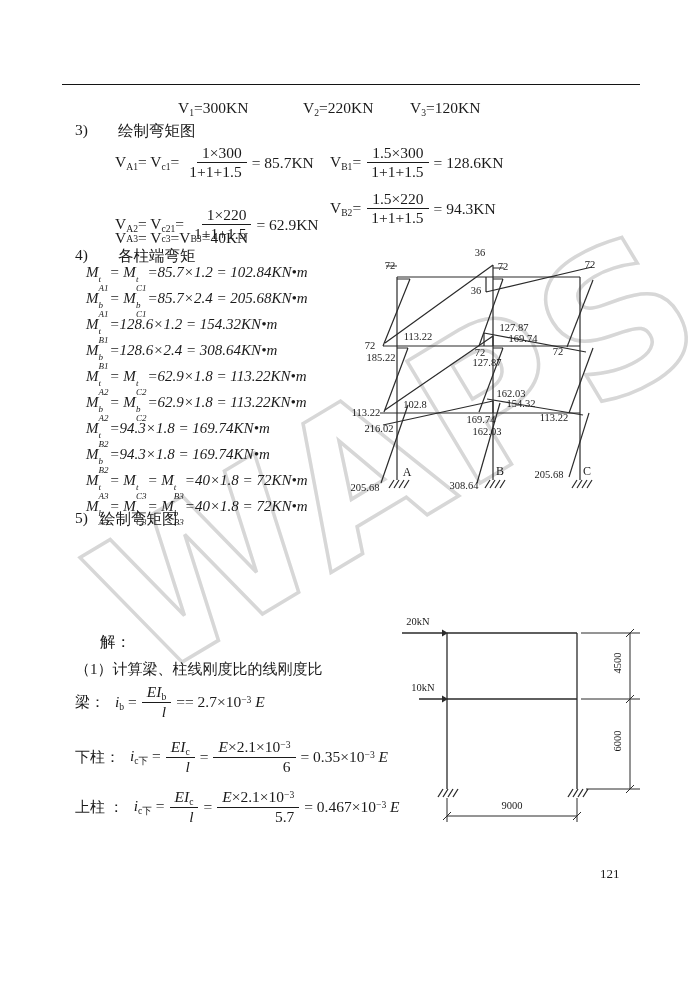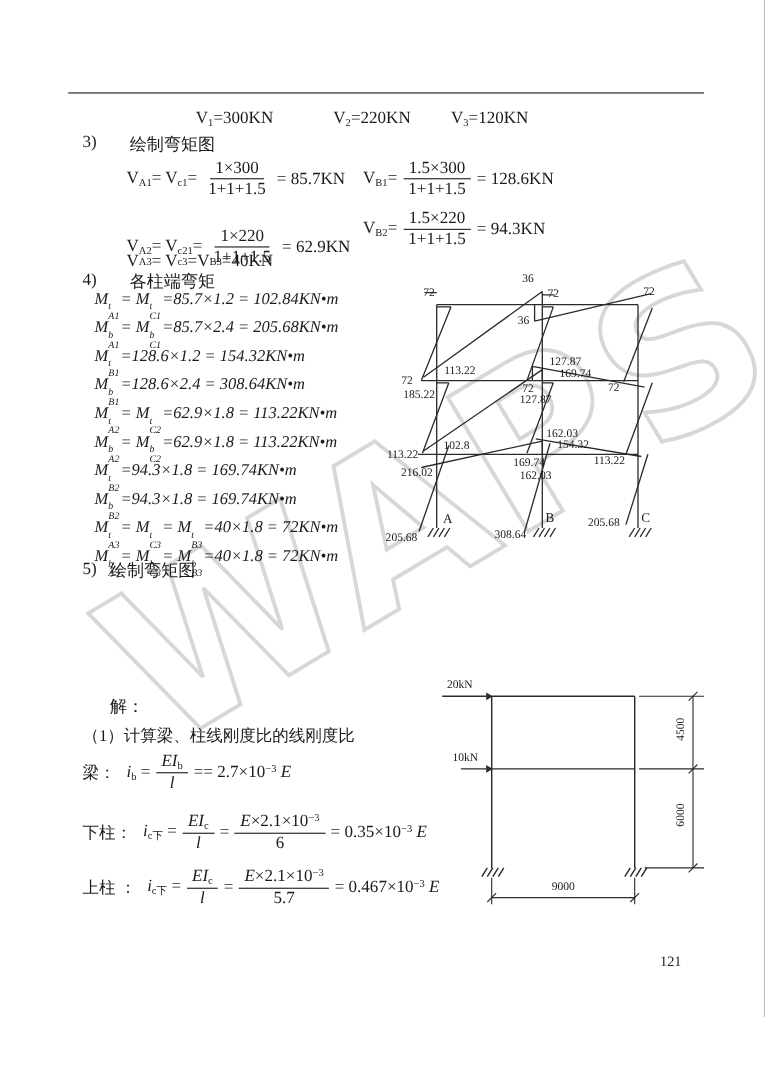--- a/index.html
+++ b/index.html
@@ -2,21 +2,21 @@
 <html><head>
 <meta charset="utf-8">
 <style>
   html,body{margin:0;padding:0;background:#888;}
   #page{position:relative;width:695px;height:982px;background:#ffffff;overflow:hidden;
         font-family:"Liberation Serif",serif;color:#1b1b1b;}
   .abs{position:absolute;}
   .zh{font-family:"Liberation Serif",serif;}
   .frow{position:absolute;display:flex;align-items:center;white-space:nowrap;font-size:15.5px;}
   .mline{height:26px;line-height:26px;white-space:nowrap;font-size:15px;}
-  .frx{display:inline-flex;flex-direction:column;align-items:center;vertical-align:middle;
+  .frx{display:inline-flex;flex-direction:column;align-items:flex-end;vertical-align:middle;
        margin:0 5px;line-height:1.18;text-align:center;}
   .frx .n{border-bottom:1.3px solid #1b1b1b;padding:0 5px;}
   .frx .d{padding:0 5px;}
   sub{font-size:0.62em;vertical-align:-0.3em;}
   sup{font-size:0.62em;vertical-align:0.45em;}
   .ms{display:inline-flex;flex-direction:column;align-items:flex-start;font-size:0.6em;
       line-height:1.05;vertical-align:-0.5em;margin-right:1px;}
   .hdr{left:0;right:0;top:58px;text-align:center;font-size:14.5px;letter-spacing:1px;}
   .rule{left:62px;width:578px;top:84px;border-top:1.6px solid #141414;height:0;}
   .sec-num{font-size:15.5px;}

